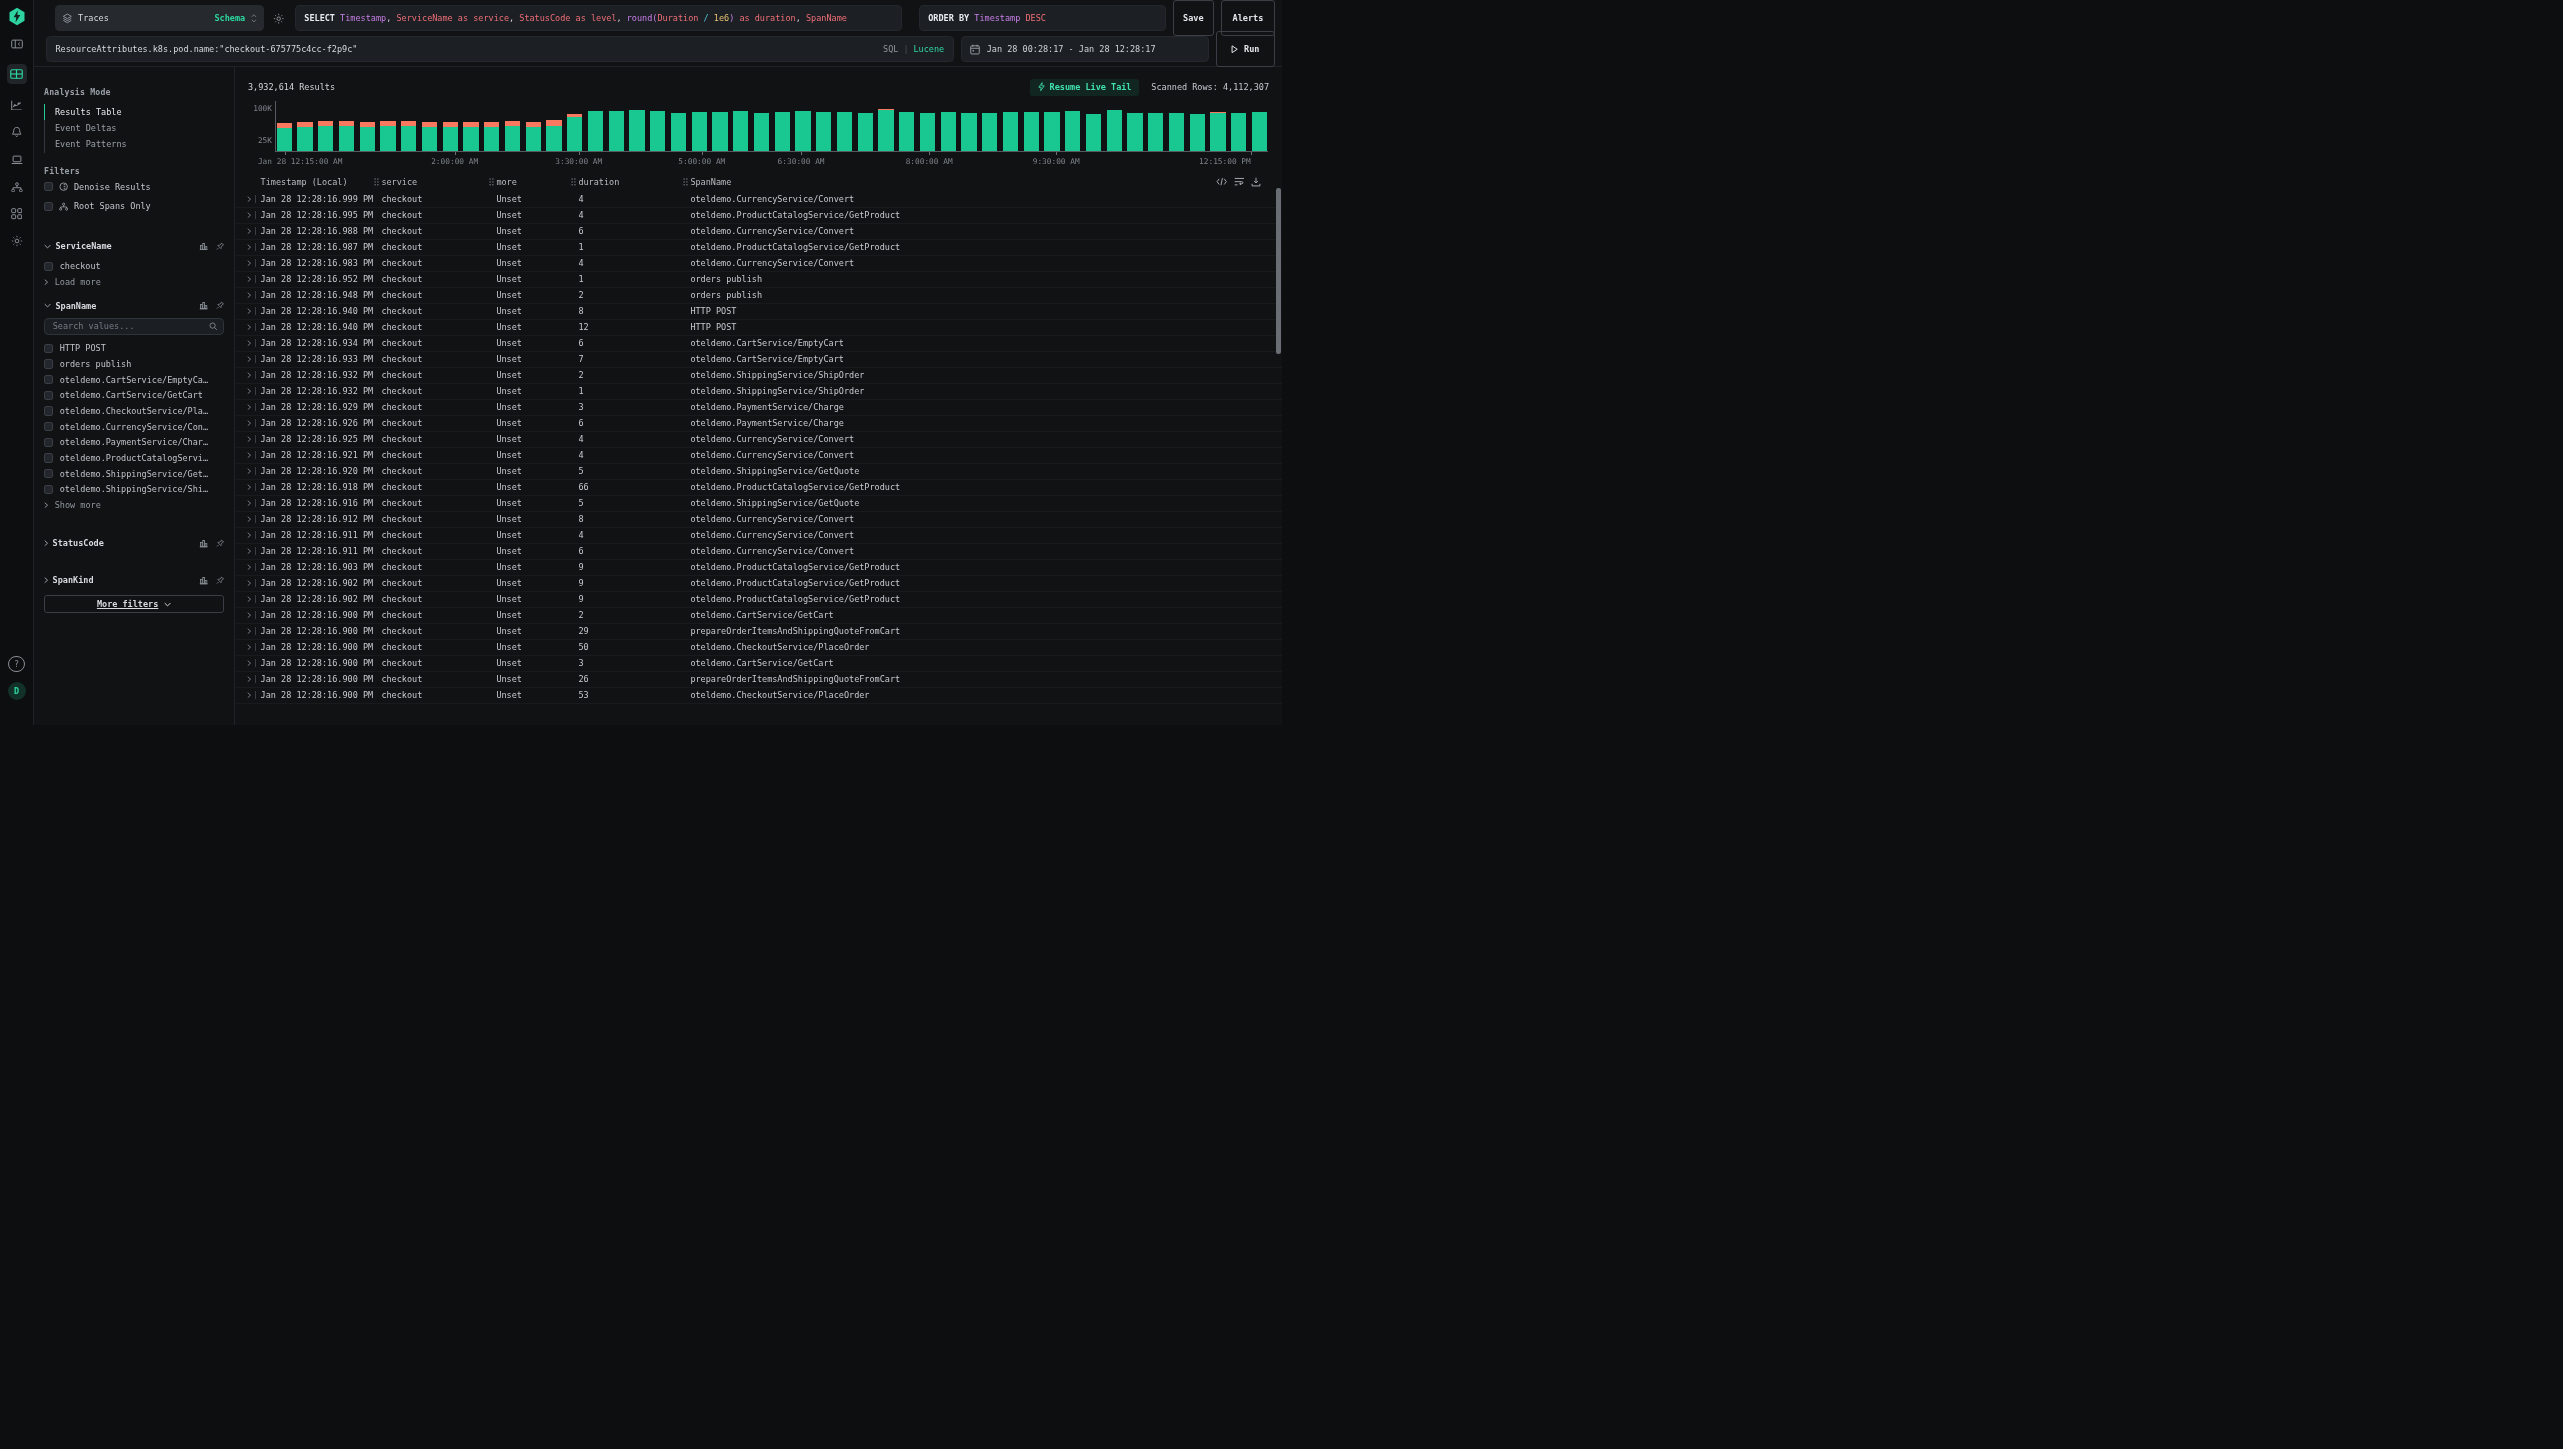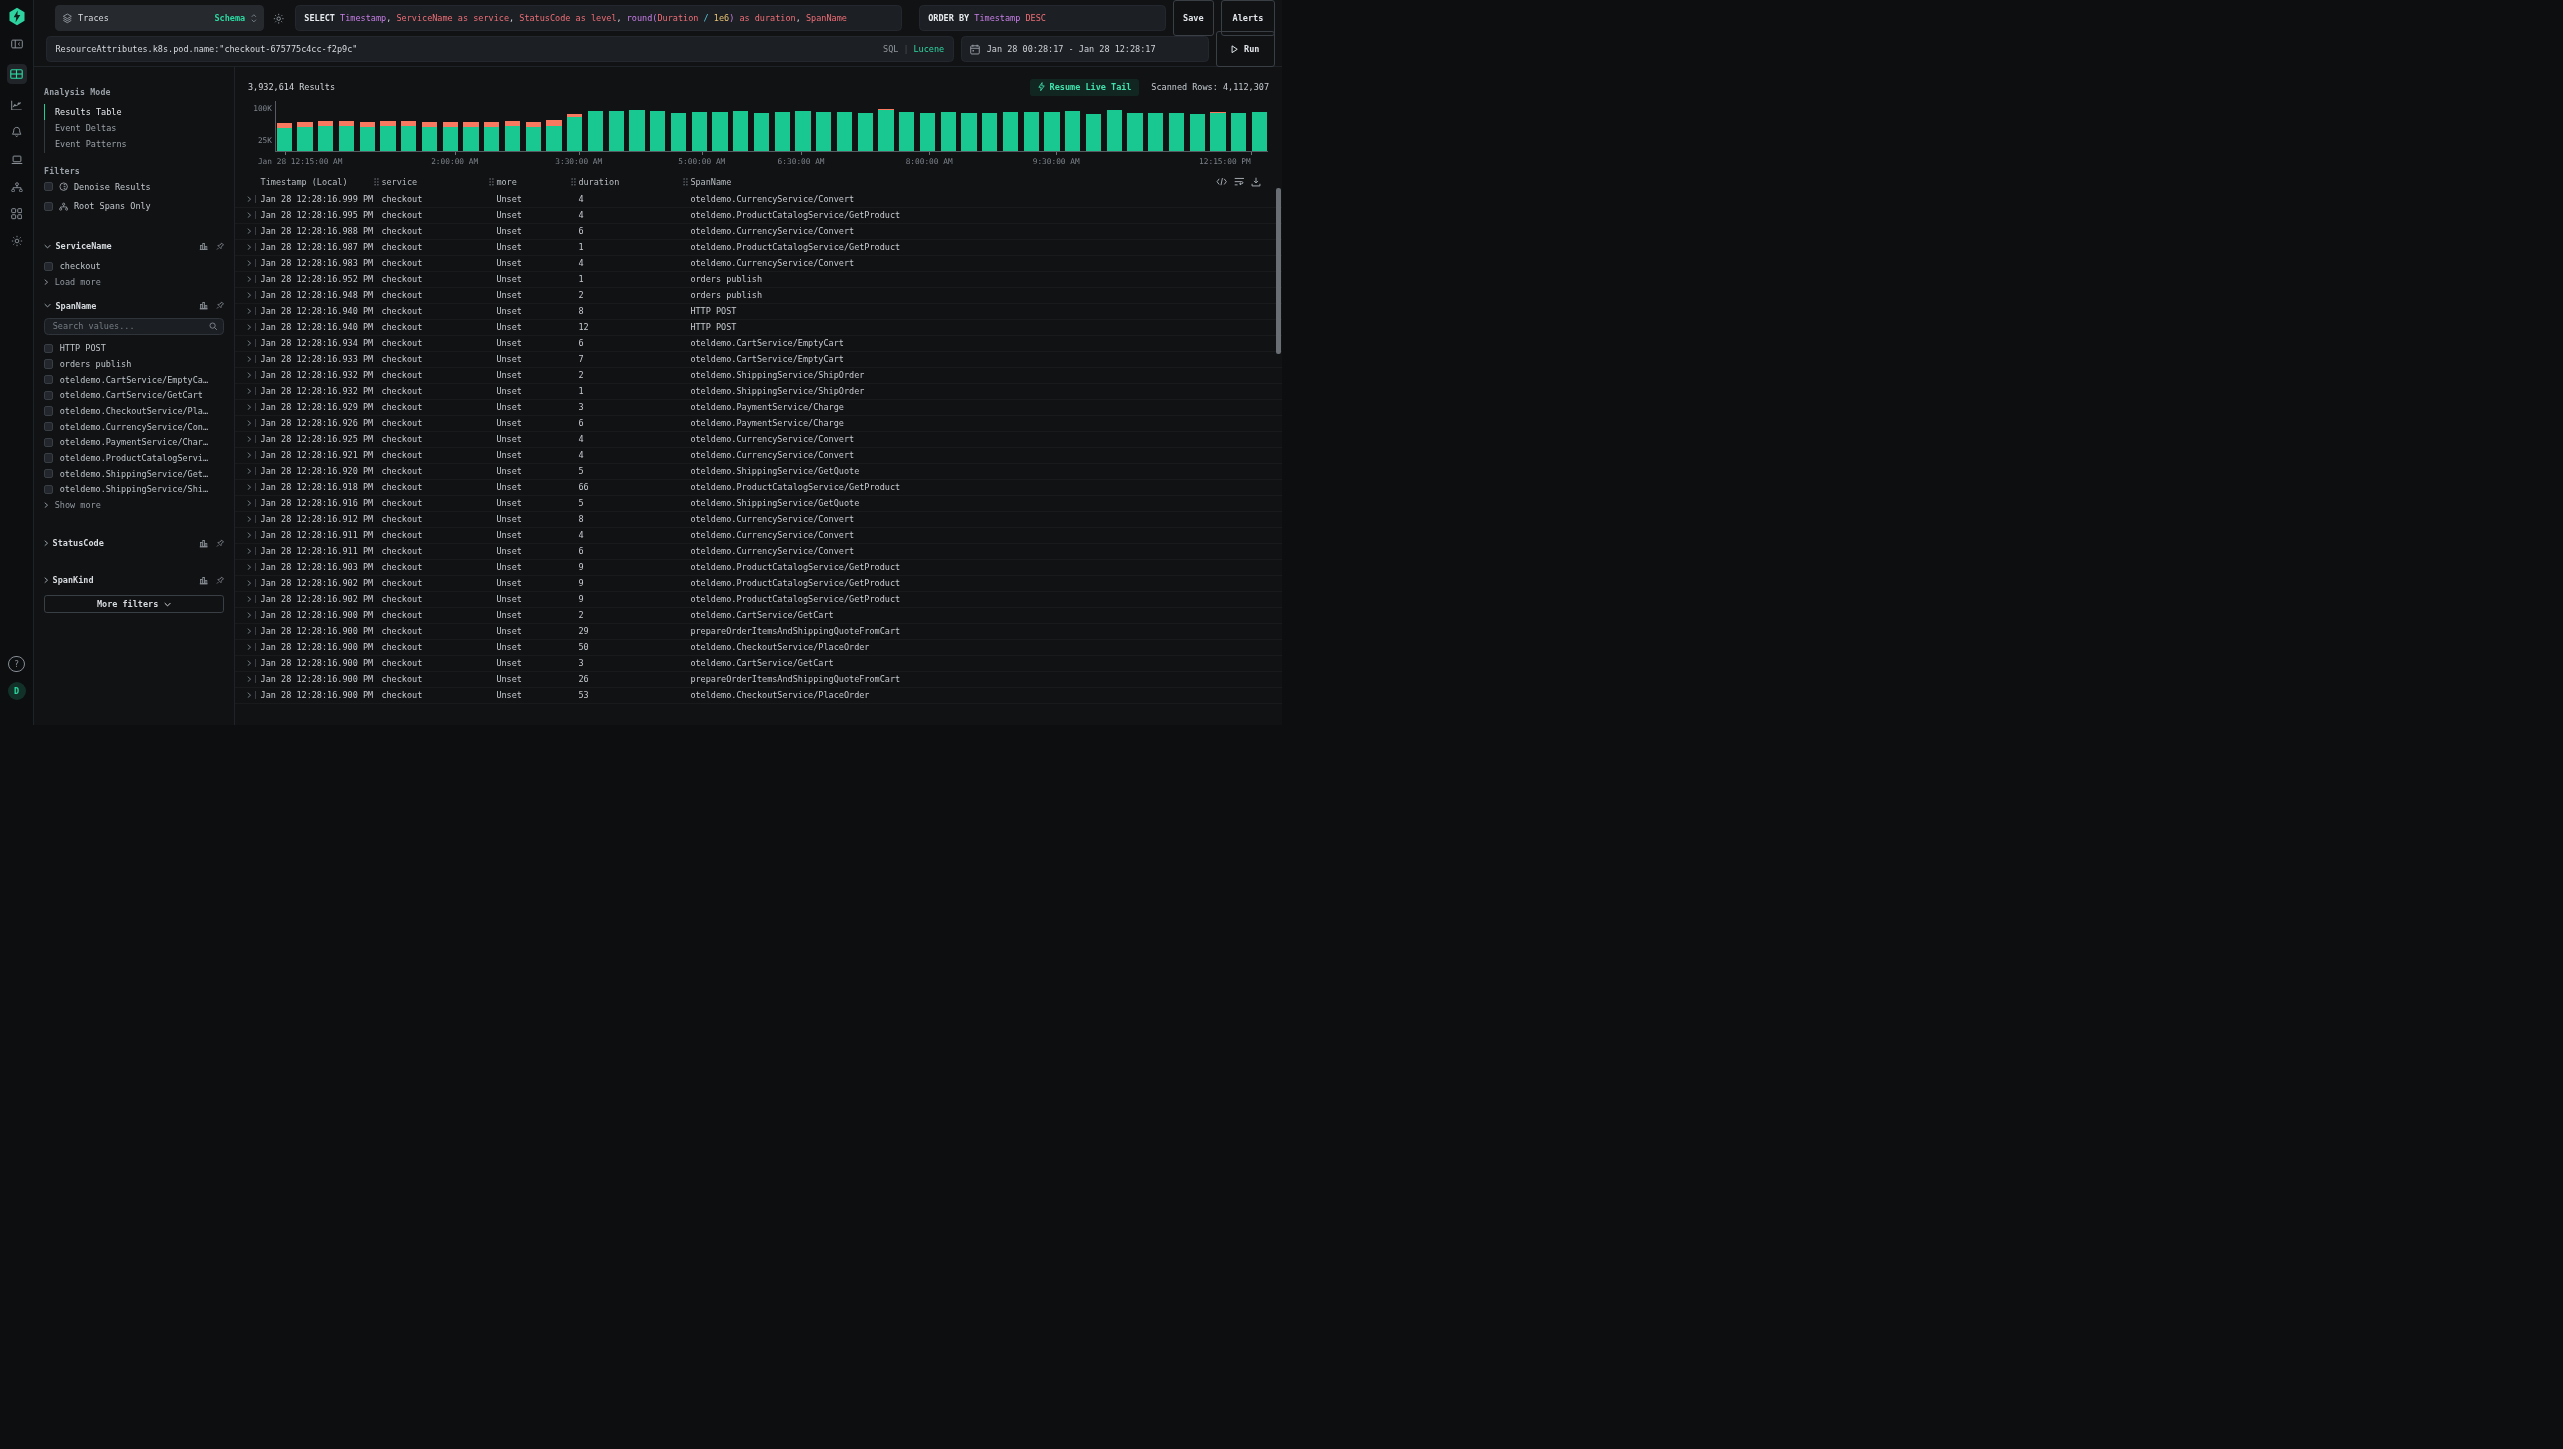--- a/index.html
+++ b/index.html
@@ -76,21 +76,21 @@
   .chev { color:#9aa0a7; display:flex; flex:none; }
   .chk-row { display:flex; align-items:center; gap:6.4px; height:15.7px; color:#bfc4c9; cursor:pointer; white-space:nowrap; overflow:hidden; }
   .chk-col { margin-top:5.7px; }
   .more-link { display:flex; align-items:center; gap:6.4px; height:15.7px; color:#9298a0; cursor:pointer; }
   .srch { margin-top:5.7px; height:17px; background:#1b1e23; border:0.7px solid #2f343b; border-radius:4.3px;
     display:flex; align-items:center; padding:0 5.7px; color:#767d85; }
   .srch input { background:transparent; border:none; outline:none; color:#d6dade; flex:1; font-family:inherit; font-size:8.5px; }
   .srch input::placeholder { color:#767d85; }
   .vals { margin-top:5.7px; }
   .more-filters { margin-top:8.5px; width:100%; height:18px; border:0.7px solid #3a3f46; border-radius:2.8px; background:transparent;
-    color:#d7dade; font-weight:bold; font-family:inherit; font-size:8.5px; display:flex; align-items:center; justify-content:center; gap:5.7px; cursor:pointer; }
+    color:#d7dade; font-weight:bold; font-family:inherit; font-size:8.5px; display:flex; align-items:center; justify-content:center; gap:5.7px; cursor:pointer;text-decoration:underline; }
 
   
   .main { flex:1; min-width:0; position:relative; display:flex; flex-direction:column; }
   .results-row { display:flex; align-items:center; margin:12px 13px 0; height:17px; }
   .results-count { color:#d3d6da; }
   .live-pill { margin-left:auto; height:17px; border-radius:2.8px; background:rgba(43,217,160,.10);
     color:#41e3ad; font-weight:bold; display:flex; align-items:center; gap:5px; padding:0 7.8px; cursor:pointer; }
   .scanned { margin-left:12px; color:#c6cacf; }
 
   

